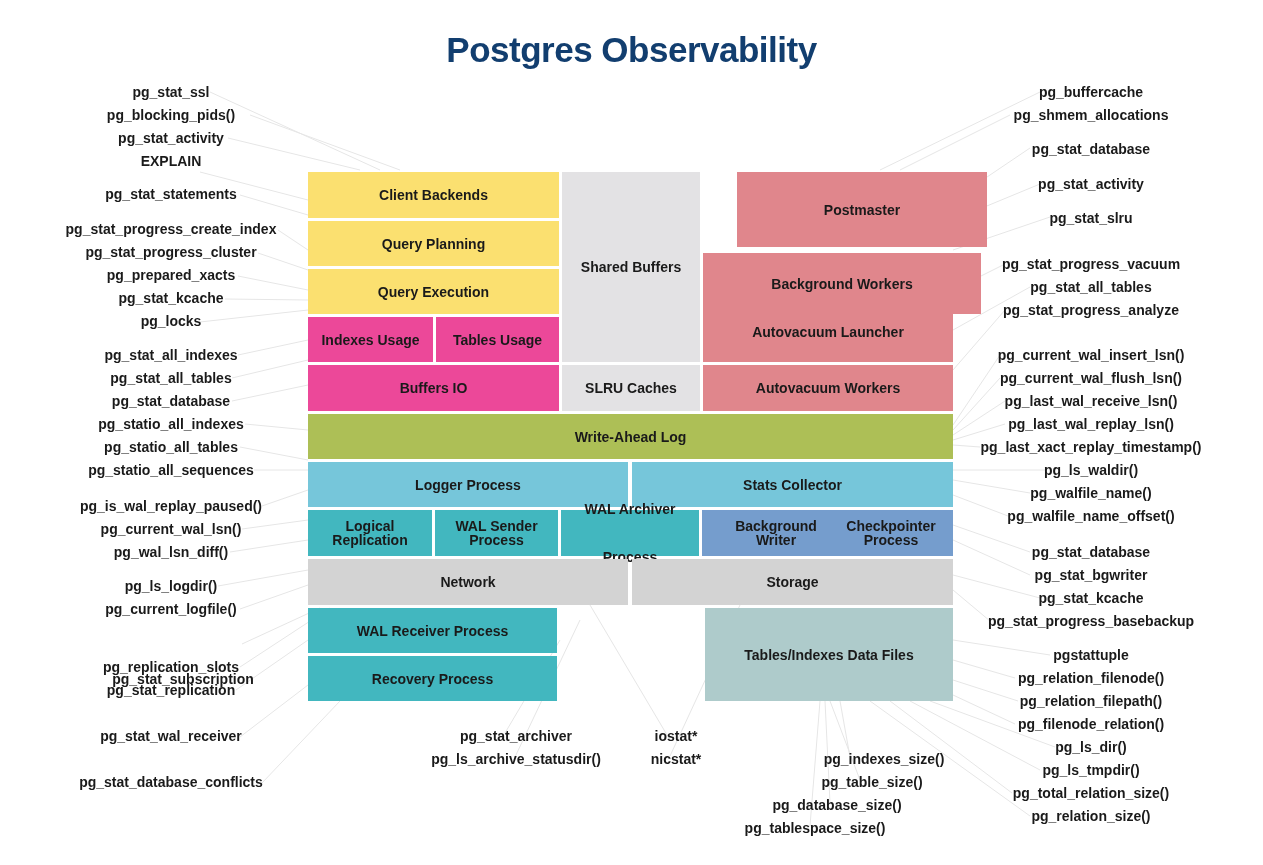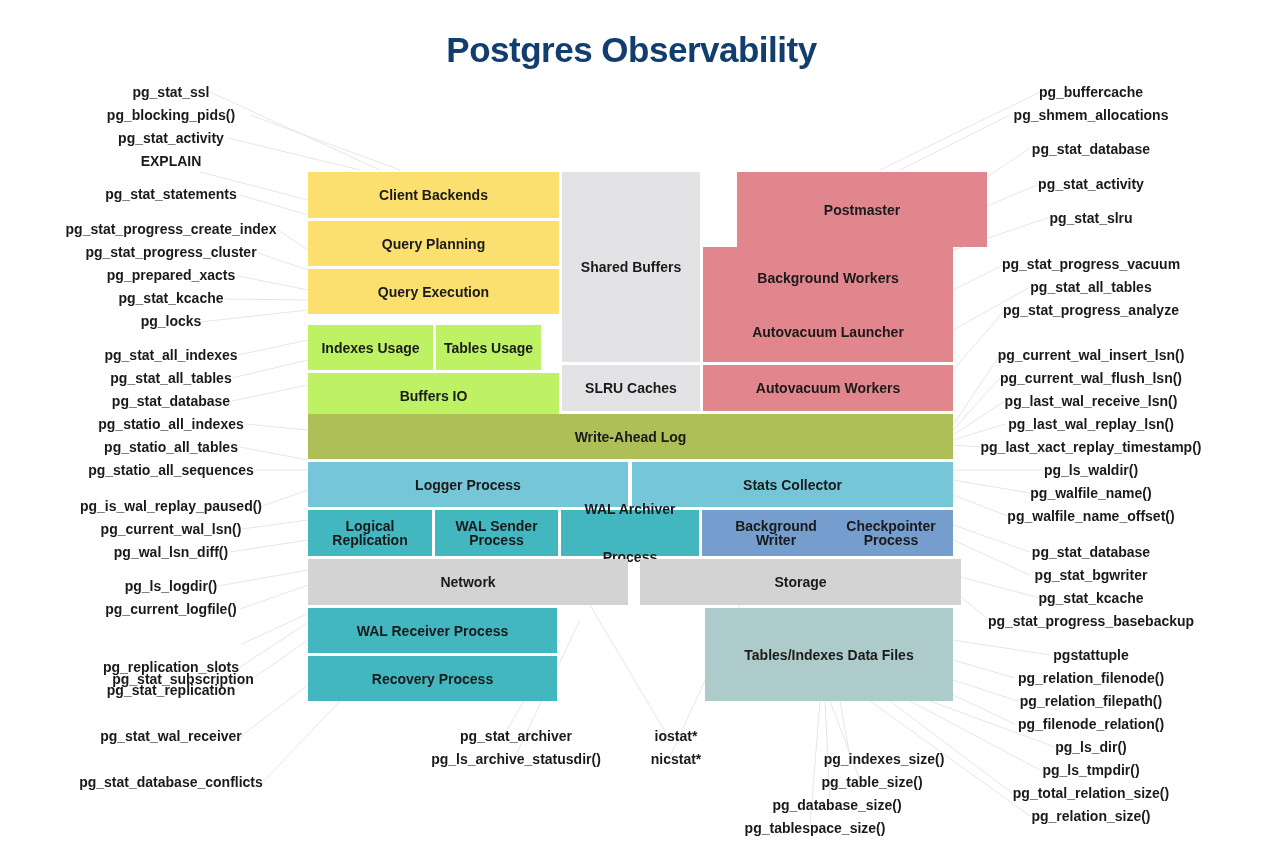--- a/index.html
+++ b/index.html
@@ -4,21 +4,21 @@
 <style>
   html, body { margin:0; padding:0; background:#ffffff; }
   body { width:1263px; height:865px; position:relative; overflow:hidden;
          font-family:"Liberation Sans", "DejaVu Sans", sans-serif; }
   #lines { position:absolute; left:0; top:0; width:1263px; height:865px; pointer-events:none; }
   .title { position:absolute; left:0; top:30px; width:1263px; text-align:center;
            font-size:35px; font-weight:bold; color:#123e6f; letter-spacing:-0.5px; }
   .box { position:absolute; display:flex; align-items:center; justify-content:center; text-align:center;
          font-size:14px; font-weight:bold; color:#1a1a1a; line-height:14px; box-sizing:border-box; }
   .yellow { background:#fbe070; }
-  .pink { background:#bef264;margin-top:8px; }
+  .pink { background:#ec4899; }
   .grey-light { background:#e3e2e4; }
   .red { background:#e0868c; }
   .olive { background:#adbf56; }
   .sky { background:#76c6da; }
   .teal { background:#42b7bf; }
   .steel { background:#759dcd; }
   .grey { background:#d3d3d3; }
   .sage { background:#aecbcb; }
   .lbl { position:absolute; font-size:14px; font-weight:bold; color:#1a1a1a; white-space:nowrap;
          transform:translateX(-50%); line-height:16px; }
@@ -103,38 +103,38 @@
   </div>
 <div class="box yellow" style="left:308px;top:221px;width:251px;height:45px;">
     <span>Query Planning</span>
   </div>
 <div class="box yellow" style="left:308px;top:269px;width:251px;height:45px;">
     <span>Query Execution</span>
   </div>
 <div class="box pink" style="left:308px;top:317px;width:125px;height:45px;">
     <span>Indexes Usage</span>
   </div>
-<div class="box pink" style="left:436px;top:317px;width:105px;height:45px;">
+<div class="box pink" style="left:436px;top:317px;width:123px;height:45px;">
     <span>Tables Usage</span>
   </div>
 <div class="box pink" style="left:308px;top:365px;width:251px;height:46px;">
     <span>Buffers IO</span>
   </div>
 
 <div class="box grey-light" style="left:562px;top:172px;width:138px;height:190px;">
     <span>Shared Buffers</span>
   </div>
 <div class="box grey-light" style="left:562px;top:365px;width:138px;height:46px;">
     <span>SLRU Caches</span>
   </div>
 
 <div class="box red" style="left:737px;top:172px;width:250px;height:75px;">
     <span>Postmaster</span>
   </div>
-<div class="box red" style="left:703px;top:247px;width:250px;height:61px;">
+<div class="box red" style="left:703px;top:253px;width:278px;height:61px;">
     <span>Background Workers</span>
   </div>
 <div class="box red" style="left:703px;top:301px;width:250px;height:61px;">
     <span>Autovacuum Launcher</span>
   </div>
 <div class="box red" style="left:703px;top:365px;width:250px;height:46px;">
     <span>Autovacuum Workers</span>
   </div>
 
 <div class="box olive" style="left:308px;top:414px;width:645px;height:45px;">
@@ -165,21 +165,21 @@
   <span>Writer</span>
 </div>
 <div class="box steel" style="left:829px;top:510px;width:124px;height:46px;flex-direction:column;">
   <span>Checkpointer</span>
   <span>Process</span>
 </div>
 
 <div class="box grey" style="left:308px;top:559px;width:320px;height:46px;">
     <span>Network</span>
   </div>
-<div class="box grey" style="left:632px;top:559px;width:321px;height:46px;margin-left:8px;">
+<div class="box grey" style="left:632px;top:559px;width:321px;height:46px;">
     <span>Storage</span>
   </div>
 
 <div class="box teal" style="left:308px;top:608px;width:249px;height:45px;">
     <span>WAL Receiver Process</span>
   </div>
 <div class="box teal" style="left:308px;top:656px;width:249px;height:45px;">
     <span>Recovery Process</span>
   </div>
 <div class="box sage" style="left:705px;top:608px;width:248px;height:93px;">

